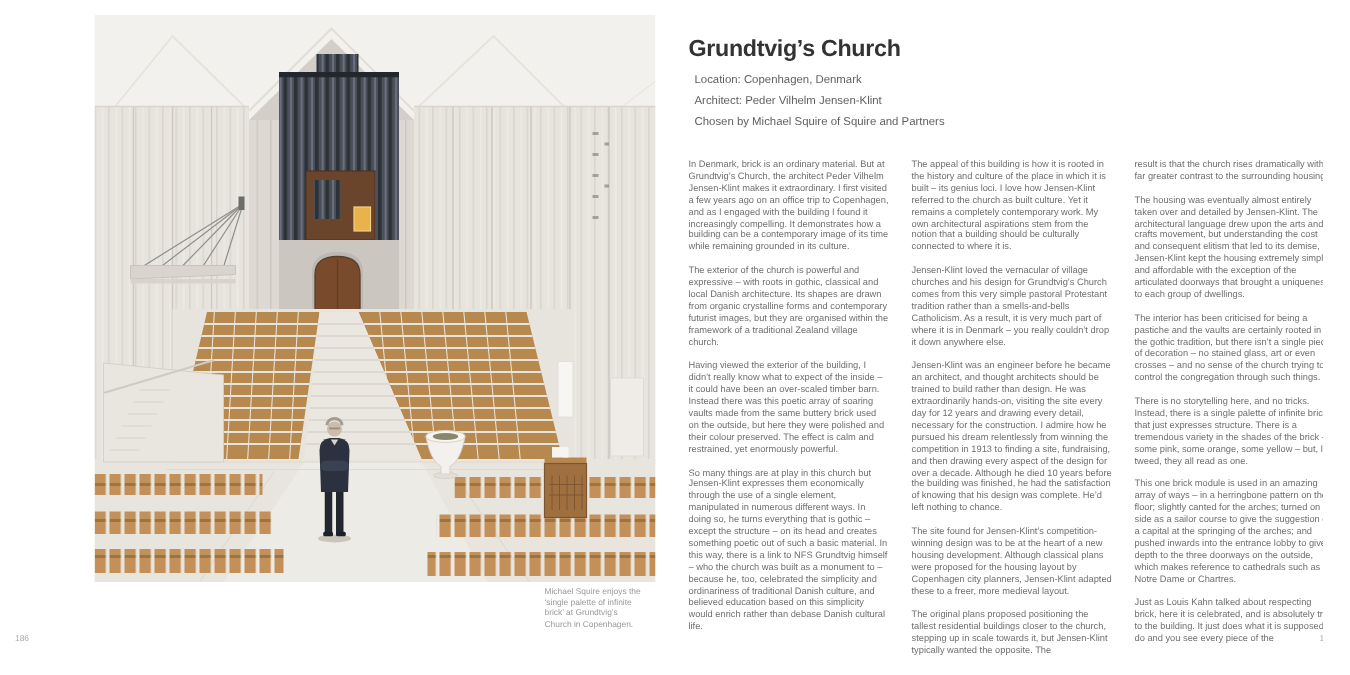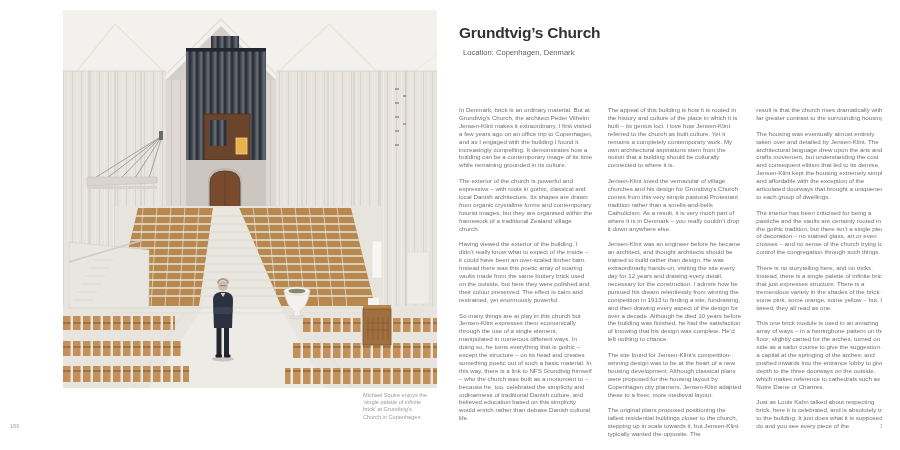--- a/index.html
+++ b/index.html
@@ -283,20 +283,22 @@
 Church in Copenhagen.</p>
     <span class="folio folio-left">186</span>
   </section>
 
   <section class="page page-right">
 
     <header class="article-header">
       <h1 class="article-title">Grundtvig’s Church</h1>
       <div class="article-meta">
           <p class="meta-line">Location: Copenhagen, Denmark</p>
+          <p class="meta-line">Architect: Peder Vilhelm Jensen-Klint</p>
+          <p class="meta-line">Chosen by Michael Squire of Squire and Partners</p>
         </div>
     </header>
 
     <div class="columns">
       <div class="col">
           <p>In Denmark, brick is an ordinary material. But at Grundtvig’s Church, the architect Peder Vilhelm Jensen-Klint makes it extraordinary. I first visited a few years ago on an office trip to Copenhagen, and as I engaged with the building I found it increasingly compelling. It demonstrates how a building can be a contemporary image of its time while remaining grounded in its culture.</p>
           <p>The exterior of the church is powerful and expressive – with roots in gothic, classical and local Danish architecture. Its shapes are drawn from organic crystalline forms and contemporary futurist images, but they are organised within the framework of a traditional Zealand village church.</p>
           <p>Having viewed the exterior of the building, I didn’t really know what to expect of the inside – it could have been an over-scaled timber barn. Instead there was this poetic array of soaring vaults made from the same buttery brick used on the outside, but here they were polished and their colour preserved. The effect is calm and restrained, yet enormously powerful.</p>
           <p>So many things are at play in this church but Jensen-Klint expresses them economically through the use of a single element, manipulated in numerous different ways. In doing so, he turns everything that is gothic – except the structure – on its head and creates something poetic out of such a basic material. In this way, there is a link to NFS Grundtvig himself – who the church was built as a monument to – because he, too, celebrated the simplicity and ordinariness of traditional Danish culture, and believed education based on this simplicity would enrich rather than debase Danish cultural life.</p>
         </div>

